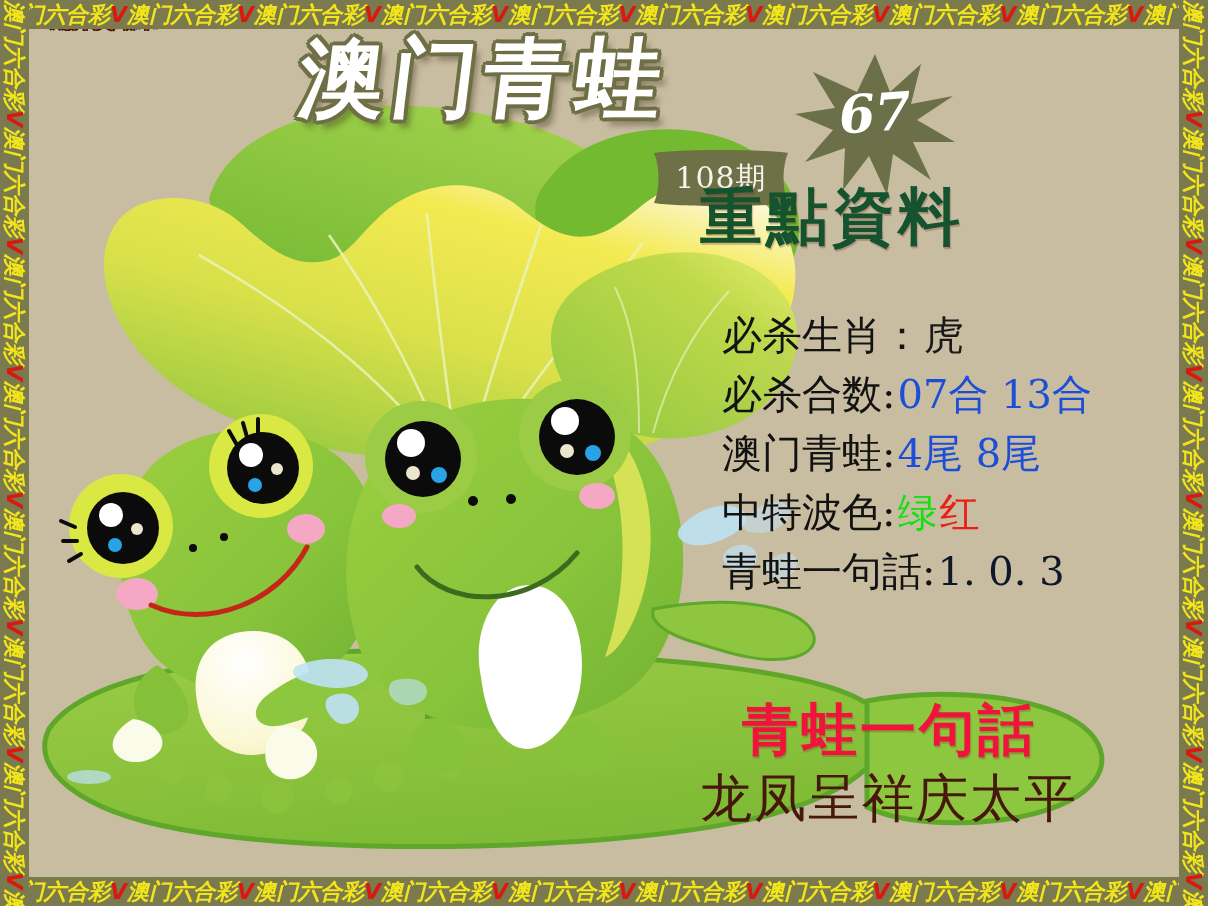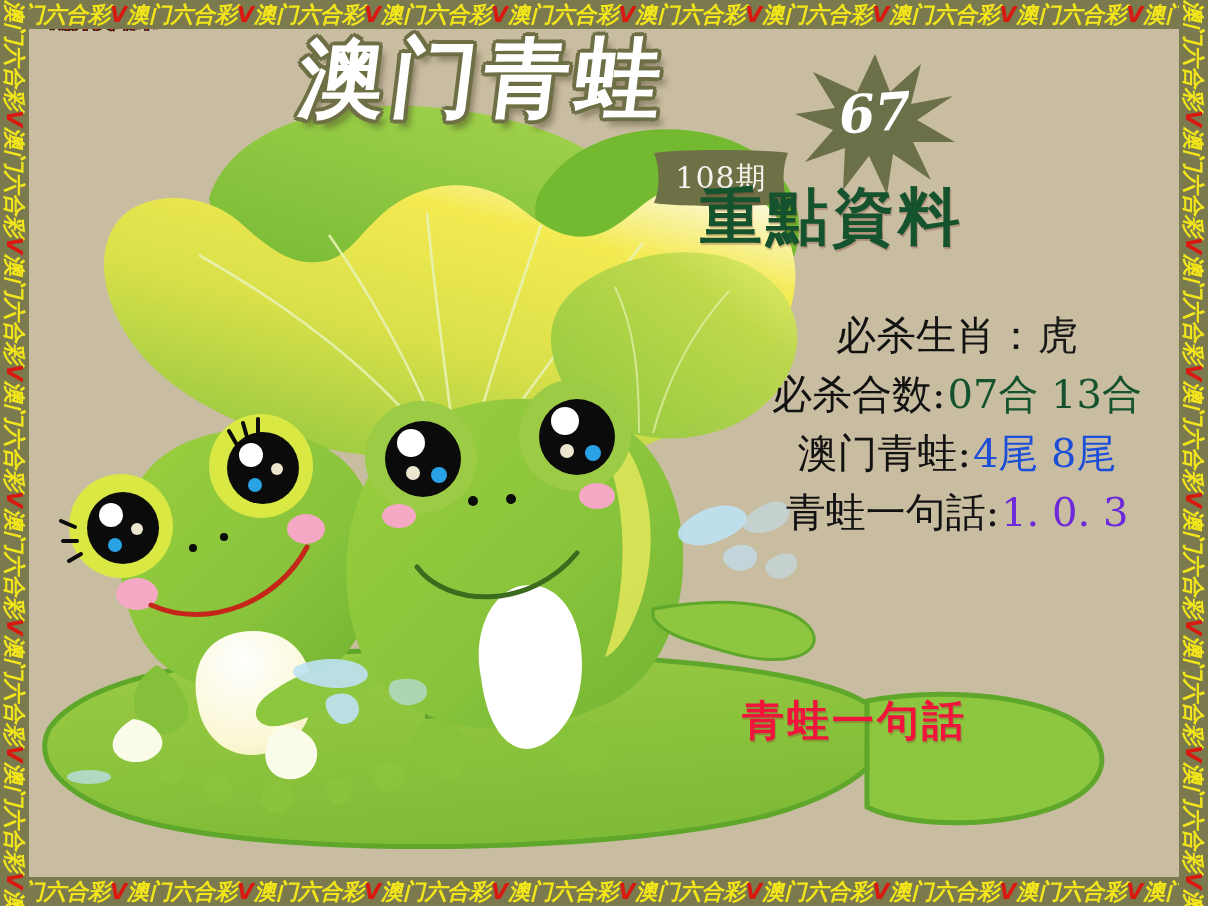--- a/index.html
+++ b/index.html
@@ -152,45 +152,44 @@
     color:#14532d;
     white-space:nowrap;
     text-shadow:1px 2px 1px rgba(120,40,40,.30);
   }
 
   .info-list{
     position:absolute;
     left:722px;top:306px;
     z-index:30;
     width:470px;
-    text-align:center;
   }
   .info-row{
     font-family:"DejaVu Serif","Liberation Serif",serif;
     font-size:40px;
     line-height:59px;
     color:#131313;
     white-space:nowrap;
   }
   .info-row .lbl{color:#121212;}
   .info-row .val{margin-left:2px;}
   .val-black{color:#1a1a1a;margin-left:28px;}
-  .val-magenta{color:#14532d;}
+  .val-magenta{color:#1d4ed8;}
   .val-blue{color:#1d4ed8;}
   .val-green{color:#12e012;}
   .val-red{color:#e8201a;}
-  .val-brown{color:#6d28d9;}
+  .val-brown{color:#0f172a;}
 
   .slogan-head{
     position:absolute;
     left:742px;top:693px;
     z-index:30;
     font-family:Liberation Mono, monospace;
     font-weight:bold;
-    font-size:42px;
+    font-size:56px;
     letter-spacing:3px;
     color:#f0143c;
     white-space:nowrap;
     text-shadow:1px 2px 1px rgba(120,40,40,.28);
   }
   .slogan-body{
     position:absolute;
     left:700px;top:764px;
     z-index:30;
     font-family:"DejaVu Serif","Liberation Serif",serif;
@@ -440,25 +439,29 @@
     <div class="info-row">
       <span class="lbl">必杀生肖：</span><span class="val val-black">虎</span>
     </div>
     <div class="info-row">
       <span class="lbl">必杀合数:</span><span class="val val-magenta">07合  13合</span>
     </div>
     <div class="info-row">
       <span class="lbl">澳门青蛙:</span><span class="val val-blue">4尾  8尾</span>
     </div>
     <div class="info-row">
+      <span class="lbl">中特波色:</span><span class="val val-green">绿</span><span class="val val-red">红</span>
+    </div>
+    <div class="info-row">
       <span class="lbl">青蛙一句話:</span><span class="val val-brown">1. 0. 3</span>
     </div>
   </div>
 
   <div class="slogan-head">青蛙一句話</div>
+  <div class="slogan-body">龙凤呈祥庆太平</div>
 
   <div class="result-line">107期开奖结果：17 13 32 16 49 41 T 07</div>
 
   <div class="border-band border-top">
     <div class="band-text"><span>澳门六合彩</span><span class="v">V</span><span>澳门六合彩</span><span class="v">V</span><span>澳门六合彩</span><span class="v">V</span><span>澳门六合彩</span><span class="v">V</span><span>澳门六合彩</span><span class="v">V</span><span>澳门六合彩</span><span class="v">V</span><span>澳门六合彩</span><span class="v">V</span><span>澳门六合彩</span><span class="v">V</span><span>澳门六合彩</span><span class="v">V</span><span>澳门六合彩</span></div>
   </div>
   <div class="border-band border-bottom">
     <div class="band-text"><span>澳门六合彩</span><span class="v">V</span><span>澳门六合彩</span><span class="v">V</span><span>澳门六合彩</span><span class="v">V</span><span>澳门六合彩</span><span class="v">V</span><span>澳门六合彩</span><span class="v">V</span><span>澳门六合彩</span><span class="v">V</span><span>澳门六合彩</span><span class="v">V</span><span>澳门六合彩</span><span class="v">V</span><span>澳门六合彩</span><span class="v">V</span><span>澳门六合彩</span></div>
   </div>
   <div class="border-band border-left">

